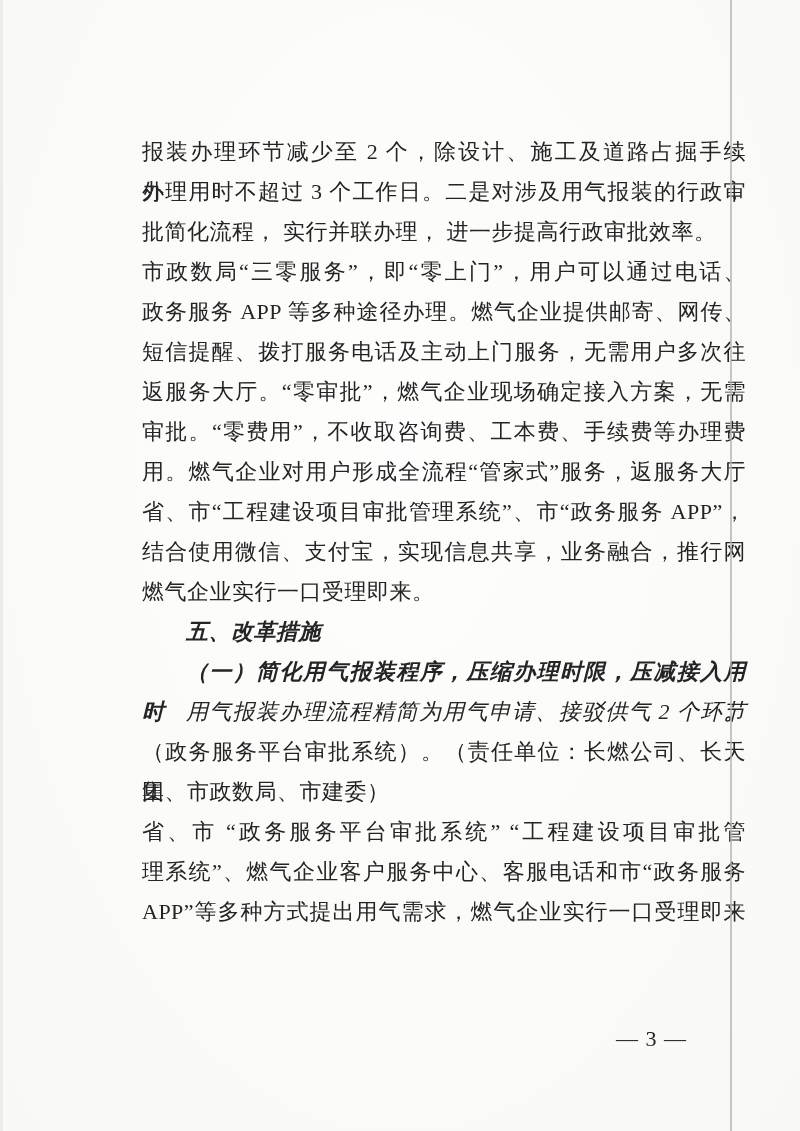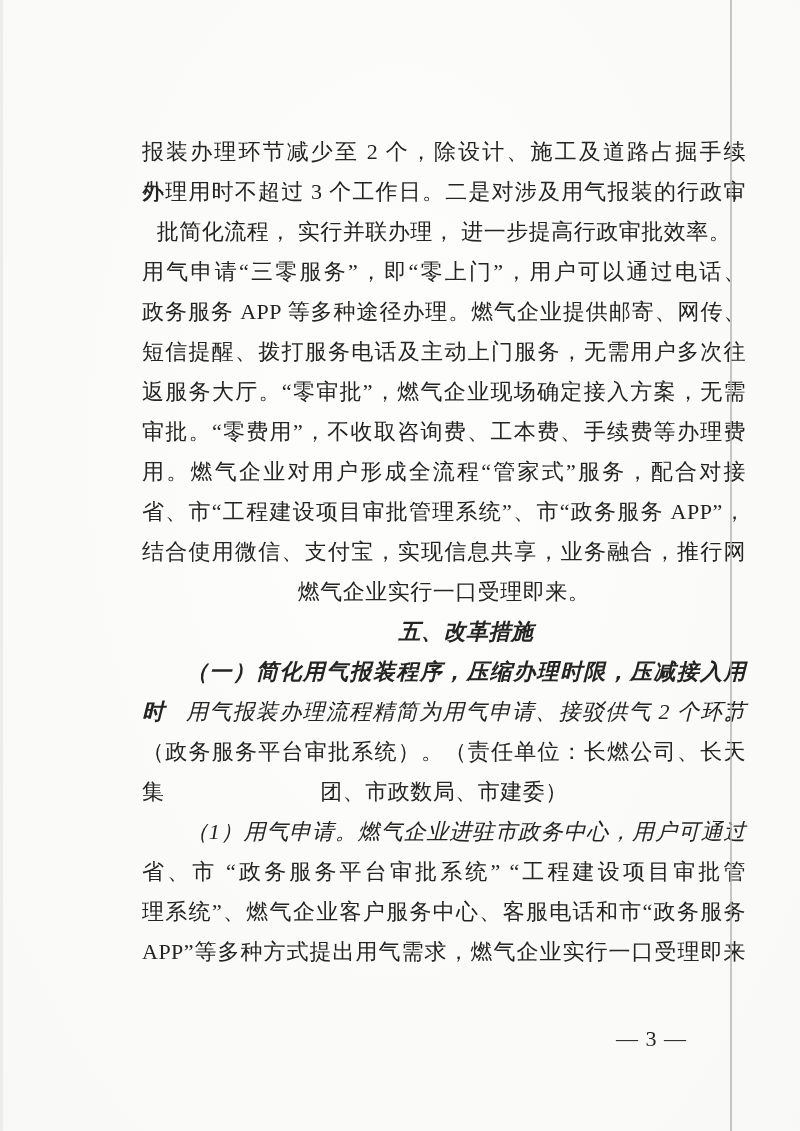--- a/index.html
+++ b/index.html
@@ -51,21 +51,21 @@
     width: 604px;
     color: var(--ink);
     margin-left: 32px;
   }
   .line {
     height: 40px;
     line-height: 40px;
     font-size: 22px;
     letter-spacing: 0.5px;
     white-space: normal;
-    text-align: center;
+    text-align: left;
   }
   .line.justify {
     text-align: justify;
     text-align-last: justify;
   }
   .line.indent {
     text-indent: 44px;
     font-style: italic;
   }
   .line.bold {
@@ -84,34 +84,33 @@
 </style>
 </head>
 <body>
 
 <div class="page">
   <div class="scan-left-edge"></div>
   <div class="text-block">
       <div class="line justify">报装办理环节减少至 2 个，除设计、施工及道路占掘手续外，</div>
       <div class="line justify">办理用时不超过 3 个工作日。二是对涉及用气报装的行政审</div>
       <div class="line">批简化流程， 实行并联办理， 进一步提高行政审批效率。</div>
-      <div class="line justify">用气申请“三零服务”，即“零上门”，用户可以通过电话、</div>
+      <div class="line justify">市政数局“三零服务”，即“零上门”，用户可以通过电话、</div>
       <div class="line justify">政务服务 APP 等多种途径办理。燃气企业提供邮寄、网传、</div>
       <div class="line justify">短信提醒、拨打服务电话及主动上门服务，无需用户多次往</div>
       <div class="line justify">返服务大厅。“零审批”，燃气企业现场确定接入方案，无需</div>
       <div class="line justify">审批。“零费用”，不收取咨询费、工本费、手续费等办理费</div>
-      <div class="line justify">用。燃气企业对用户形成全流程“管家式”服务，配合对接</div>
+      <div class="line justify">用。燃气企业对用户形成全流程“管家式”服务，返服务大厅</div>
       <div class="line justify">省、市“工程建设项目审批管理系统”、市“政务服务 APP”，</div>
       <div class="line justify">结合使用微信、支付宝，实现信息共享，业务融合，推行网</div>
       <div class="line">燃气企业实行一口受理即来。</div>
       <div class="line bold indent">五、改革措施</div>
       <div class="line bold indent justify">（一）简化用气报装程序，压缩办理时限，压减接入用时。</div>
       <div class="line indent justify">用气报装办理流程精简为用气申请、接驳供气 2 个环节</div>
       <div class="line justify">（政务服务平台审批系统）。（责任单位：长燃公司、长天集</div>
       <div class="line">团、市政数局、市建委）</div>
-      <div class="line indent justify">（1）用气申请。燃气企业进驻市政务中心，用户可通过</div>
       <div class="line justify">省、市 “政务服务平台审批系统” “工程建设项目审批管</div>
       <div class="line justify">理系统”、燃气企业客户服务中心、客服电话和市“政务服务</div>
       <div class="line justify">APP”等多种方式提出用气需求，燃气企业实行一口受理即来</div>
     </div>
   <div class="page-number">— 3 —</div>
   <div class="scan-fold-line"></div>
 </div>
 
 </body></html>

